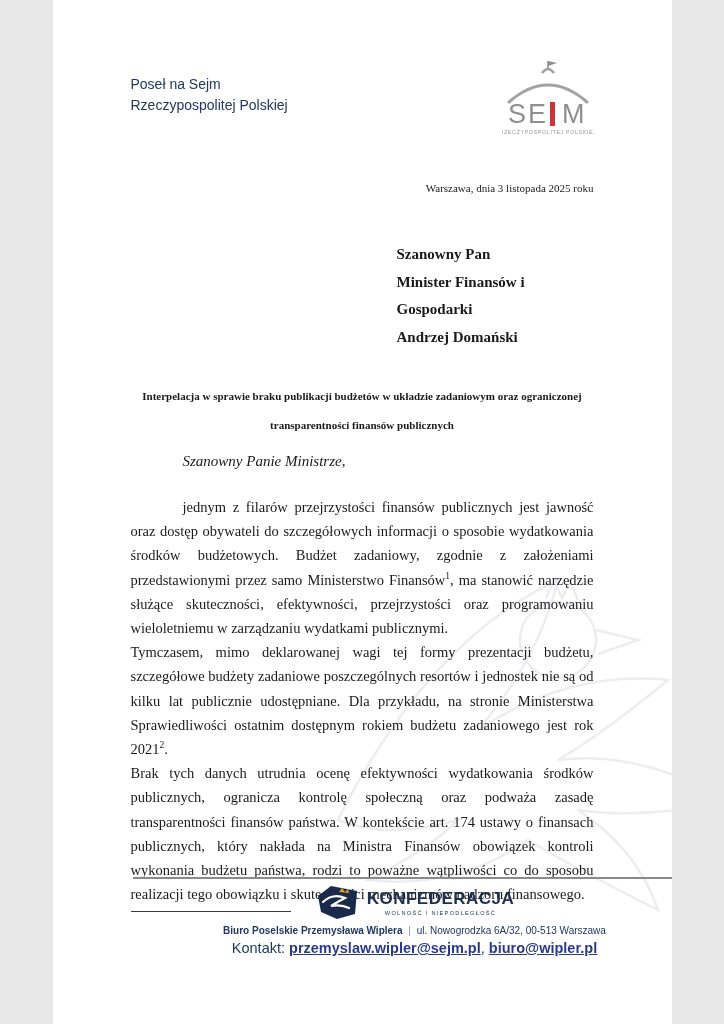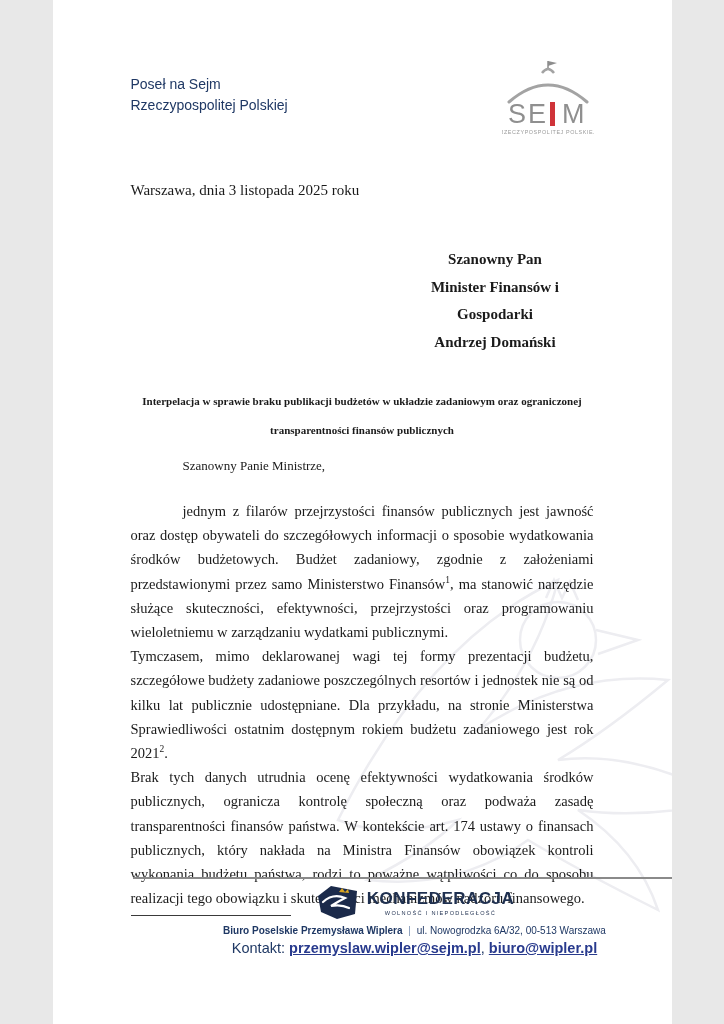--- a/index.html
+++ b/index.html
@@ -26,36 +26,36 @@
     padding-top:74px;
   }
   .sender {
     font-family:"Liberation Sans", sans-serif;
     color:#1f3864; font-size:14px; line-height:21px;
   }
   .sender .bold { font-weight:bold; }
   .sejm-logo { margin-top:-14px; width:92px; }
   
   .date-line {
-    margin-top:46px; text-align:left; font-size:15px;
+    margin-top:46px; text-align:right; font-size:11px;
   }
   
   .addressee {
     margin-top:47px; margin-left:266px;
-    font-weight:bold; font-size:15px; line-height:27.5px;text-align:center;
+    font-weight:bold; font-size:15px; line-height:27.5px;
   }
   
   .doc-title {
     margin-top:31px; text-align:center; font-weight:bold;
     font-size:11px; line-height:29px;
   }
   
   .salutation {
     margin-top:13px; padding-left:52px;
-    font-size:13px;
+    font-style:italic; font-size:15px;
   }
   
   .bodytext { margin-top:25px; }
   .bodytext p {
     font-size:14.5px; line-height:24.2px;
     text-align:justify;
   }
   .bodytext p.indent { text-indent:52px; }
   sup { font-size:9.5px; line-height:0; }
   

